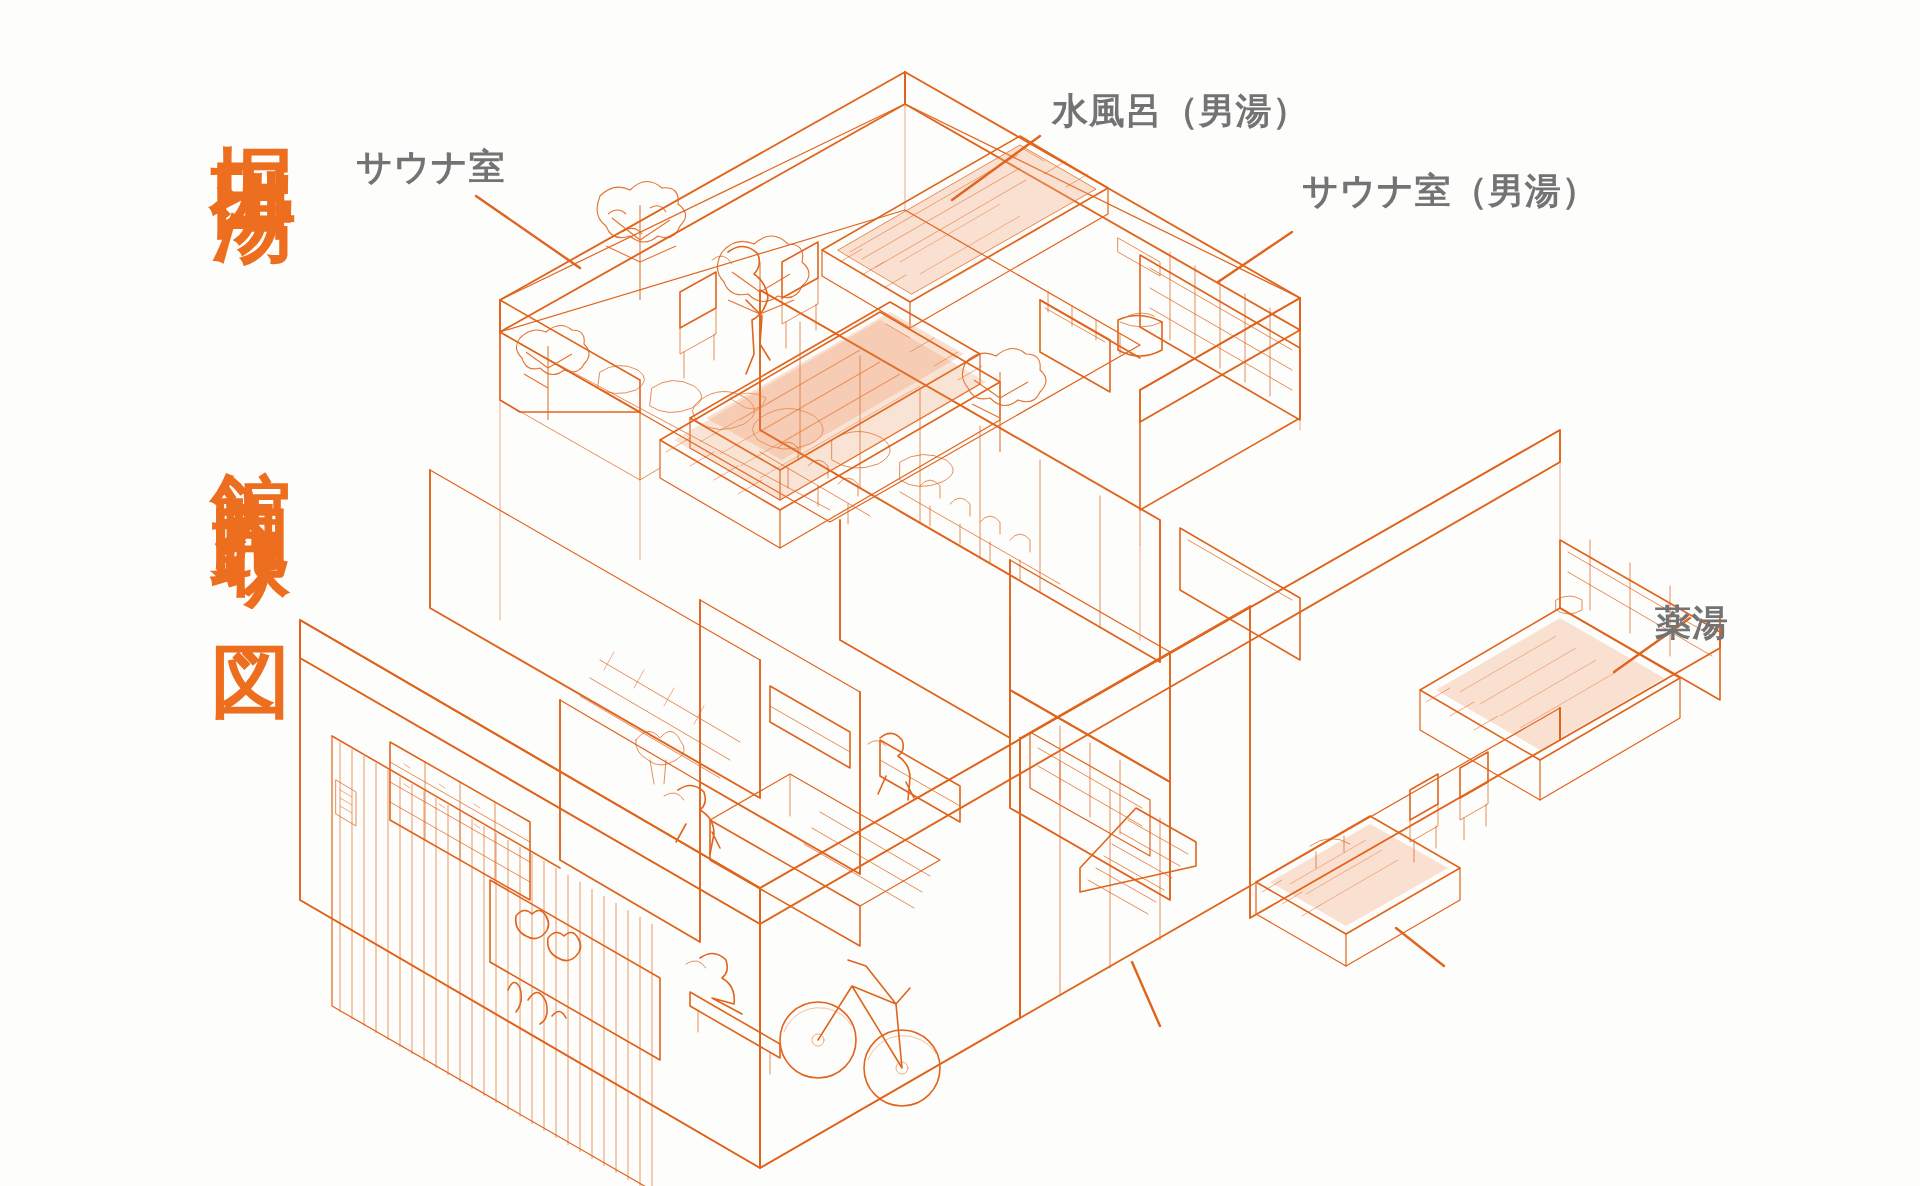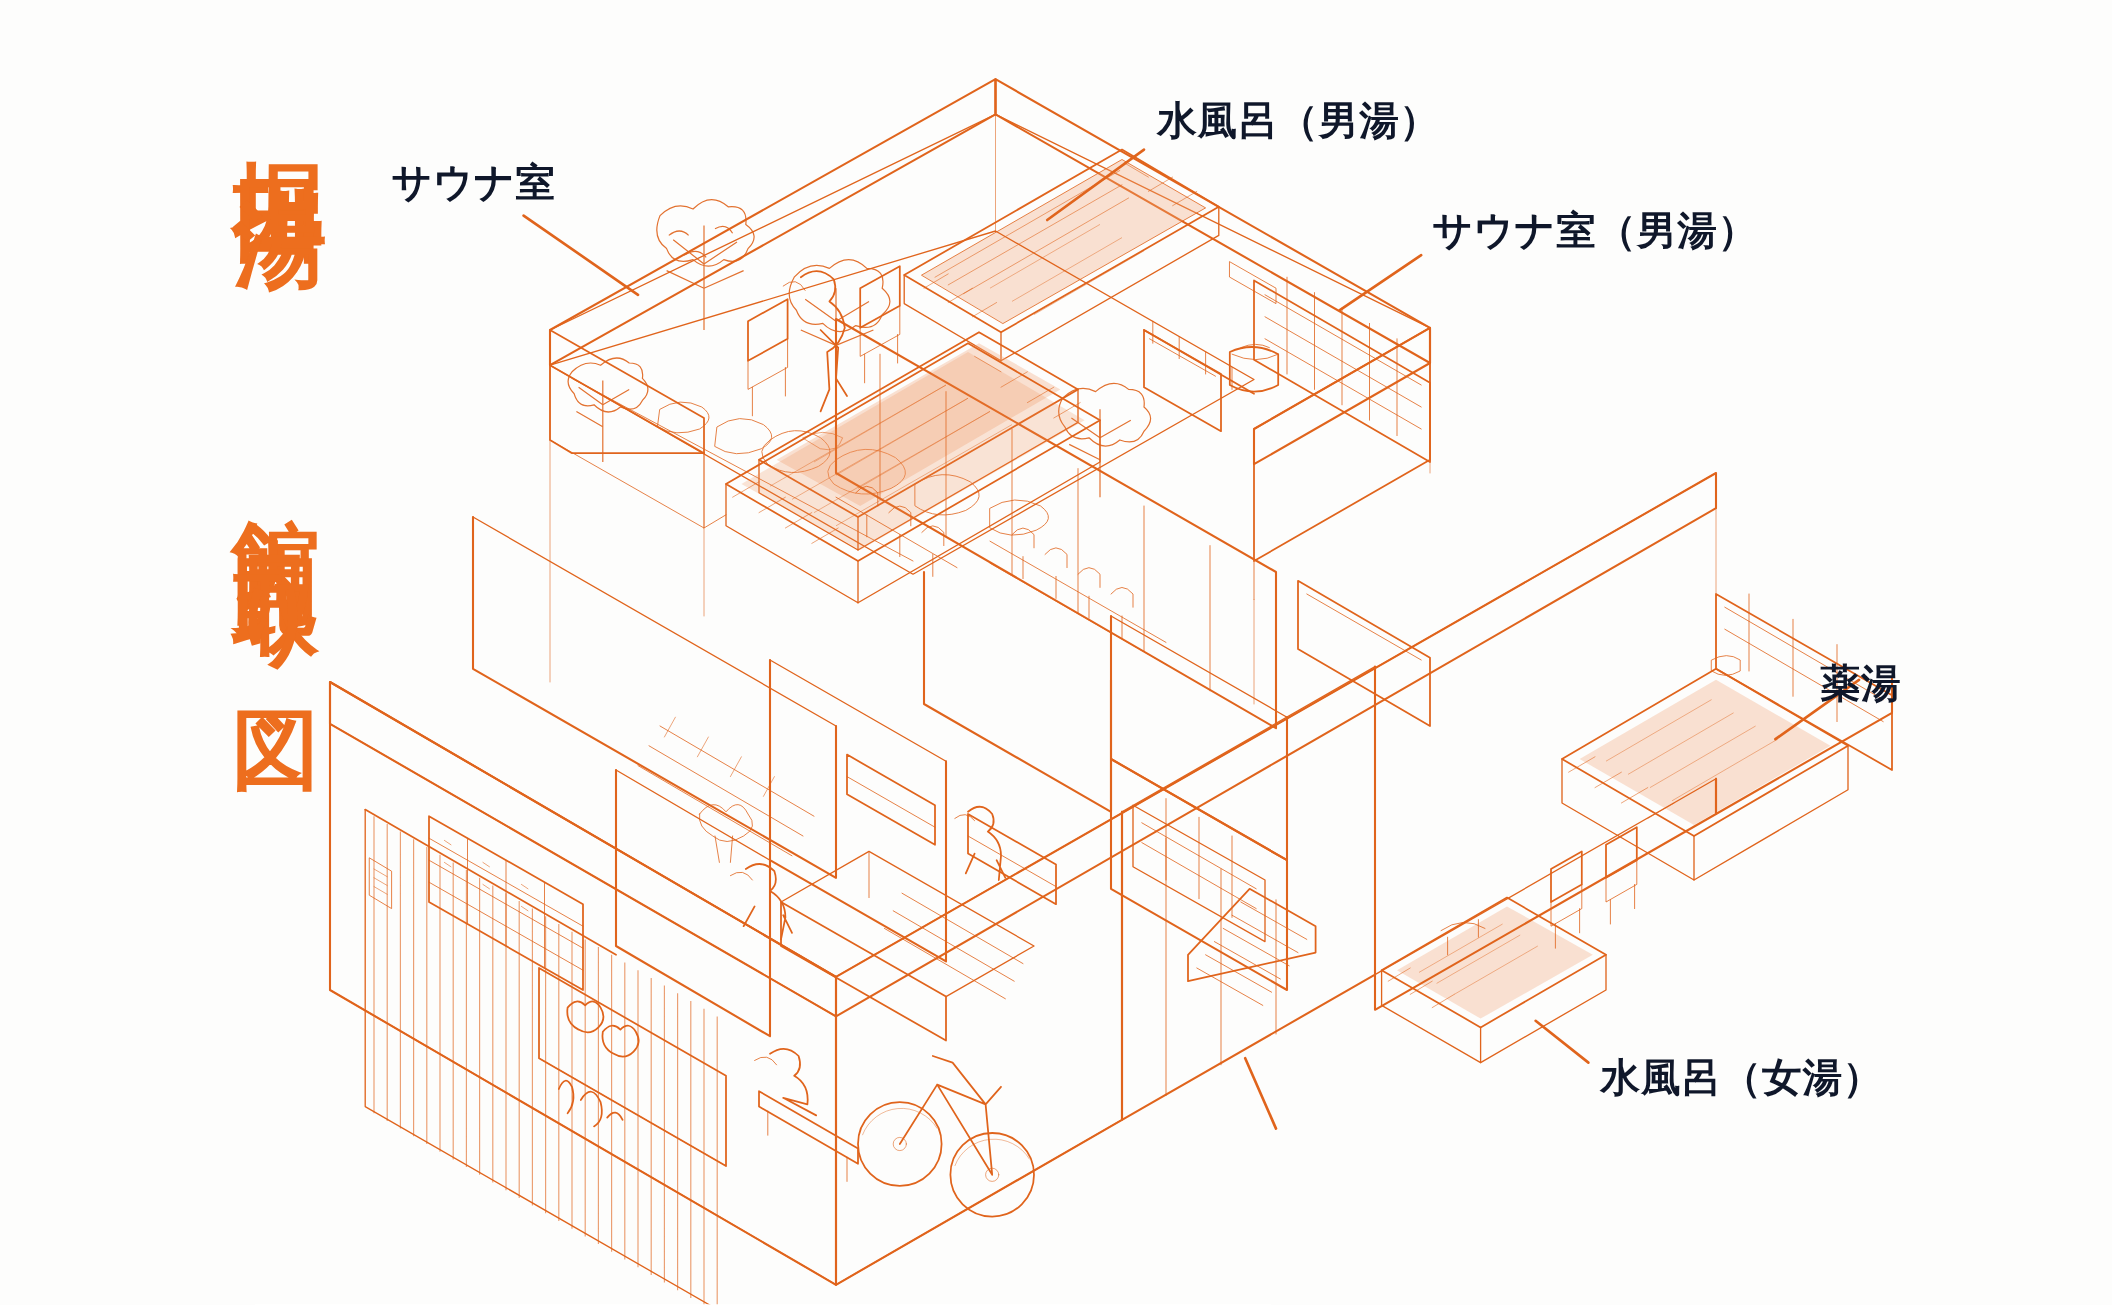--- a/index.html
+++ b/index.html
@@ -46,29 +46,29 @@
     left: 34px;
     top: 330px;
     font-size: 80px;
   }
 
   
   .callout {
     position: absolute;
     font-family: "DejaVu Serif", "Liberation Serif", serif;
     font-weight: 700;
-    color: #0f172a;
+    color: #737373;
     font-size: 36px;
     letter-spacing: 0.02em;
     white-space: nowrap;
     line-height: 1;
   }
   #label-rotenburo   { left: 356px;  top: 148px; }
   #label-mizuburo-m  { left: 1052px; top: 92px;  }
-  #label-sauna-m     { left: 1302px; top: 192px; text-align: center; }
+  #label-sauna-m     { left: 1302px; top: 172px; text-align: center; }
   #label-kusuriyu    { left: 1655px; top: 604px; }
   #label-mizuburo-f  { left: 1455px; top: 962px; }
   #label-sauna-f     { left: 1093px; top: 1038px; }
 
   
   #drawing {
     position: absolute;
     left: 0;
     top: 0;
     width: 1920px;
@@ -414,16 +414,15 @@
   </div>
 
   <div class="callout" id="label-rotenburo">サウナ室</div>
 
   <div class="callout" id="label-mizuburo-m">水風呂（男湯）</div>
 
   <div class="callout" id="label-sauna-m">サウナ室（男湯）</div>
 
   <div class="callout" id="label-kusuriyu">薬湯</div>
 
-  <div class="callout" id="label-mizuburo-f">水風呂（女湯）</div>
 
 
 </div>
 
 </body></html>

